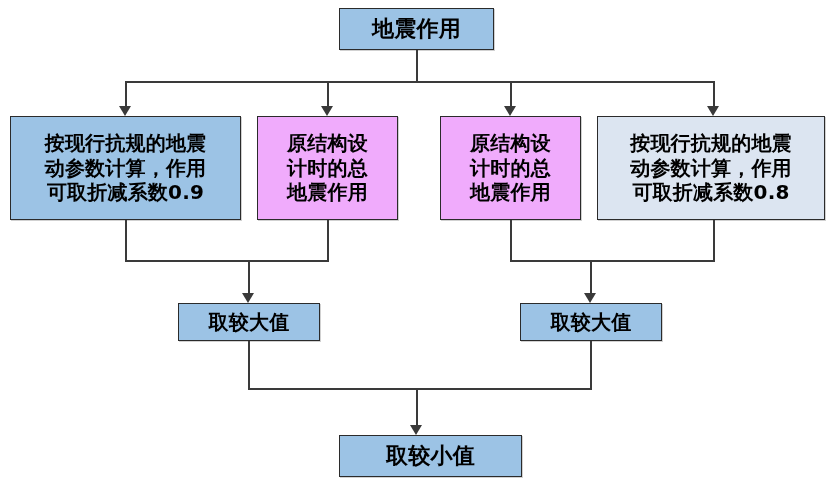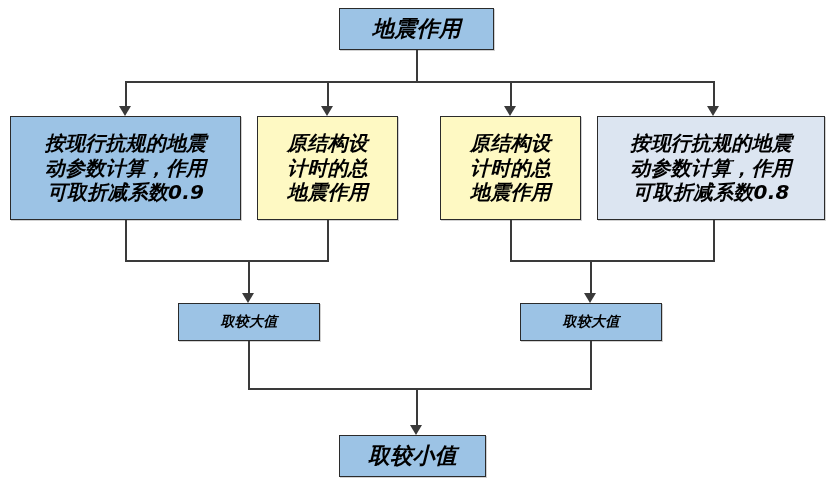--- a/index.html
+++ b/index.html
@@ -22,29 +22,28 @@
     display: flex;
     align-items: center;
     justify-content: center;
     text-align: center;
     font-weight: 700;
     color: #000000;
     line-height: 1.22;
     letter-spacing: 0.2px;
     white-space: pre-line;
     box-shadow: 1px 1px 0 rgba(0,0,0,0.18);
-    font-style: italic;
   }
   .fill-blue   { background: #9CC3E5; }
   .fill-blue-l { background: #DCE5F1; }
-  .fill-orange { background: #fef9c3; }
+  .fill-orange { background: #f0abfc; }
 
   .n-title   { font-size: 22px; }
   .n-para    { font-size: 20px; }
-  .n-small   { font-size: 14px; }
+  .n-small   { font-size: 20px; }
 
   
   .ln {
     position: absolute;
     background: #3a3a3a;
   }
   .ln-v { width: 1.7px; }
   .ln-h { height: 1.7px; }
 
   .arrow {
@@ -109,15 +108,15 @@
   <div class="node n-small fill-blue" style="left:178px; top:303px; width:142px; height:38px;">取较大值</div>
 
   <div class="node n-small fill-blue" style="left:520px; top:303px; width:142px; height:38px;">取较大值</div>
 
   <div class="ln ln-v" style="left:248px; top:341px; height:48px;"></div>
   <div class="ln ln-v" style="left:590px; top:341px; height:48px;"></div>
   <div class="ln ln-h" style="left:248px; top:388px; width:344px;"></div>
   <div class="ln ln-v" style="left:416px; top:388px; height:40px;"></div>
   <div class="arrow" style="left:410px; top:425px;"></div>
 
-  <div class="node n-title fill-blue" style="left:339px; top:435px; width:147px; height:42px;">取较小值</div>
+  <div class="node n-title fill-blue" style="left:339px; top:435px; width:183px; height:42px;">取较小值</div>
 
 </div>
 
 </body></html>

